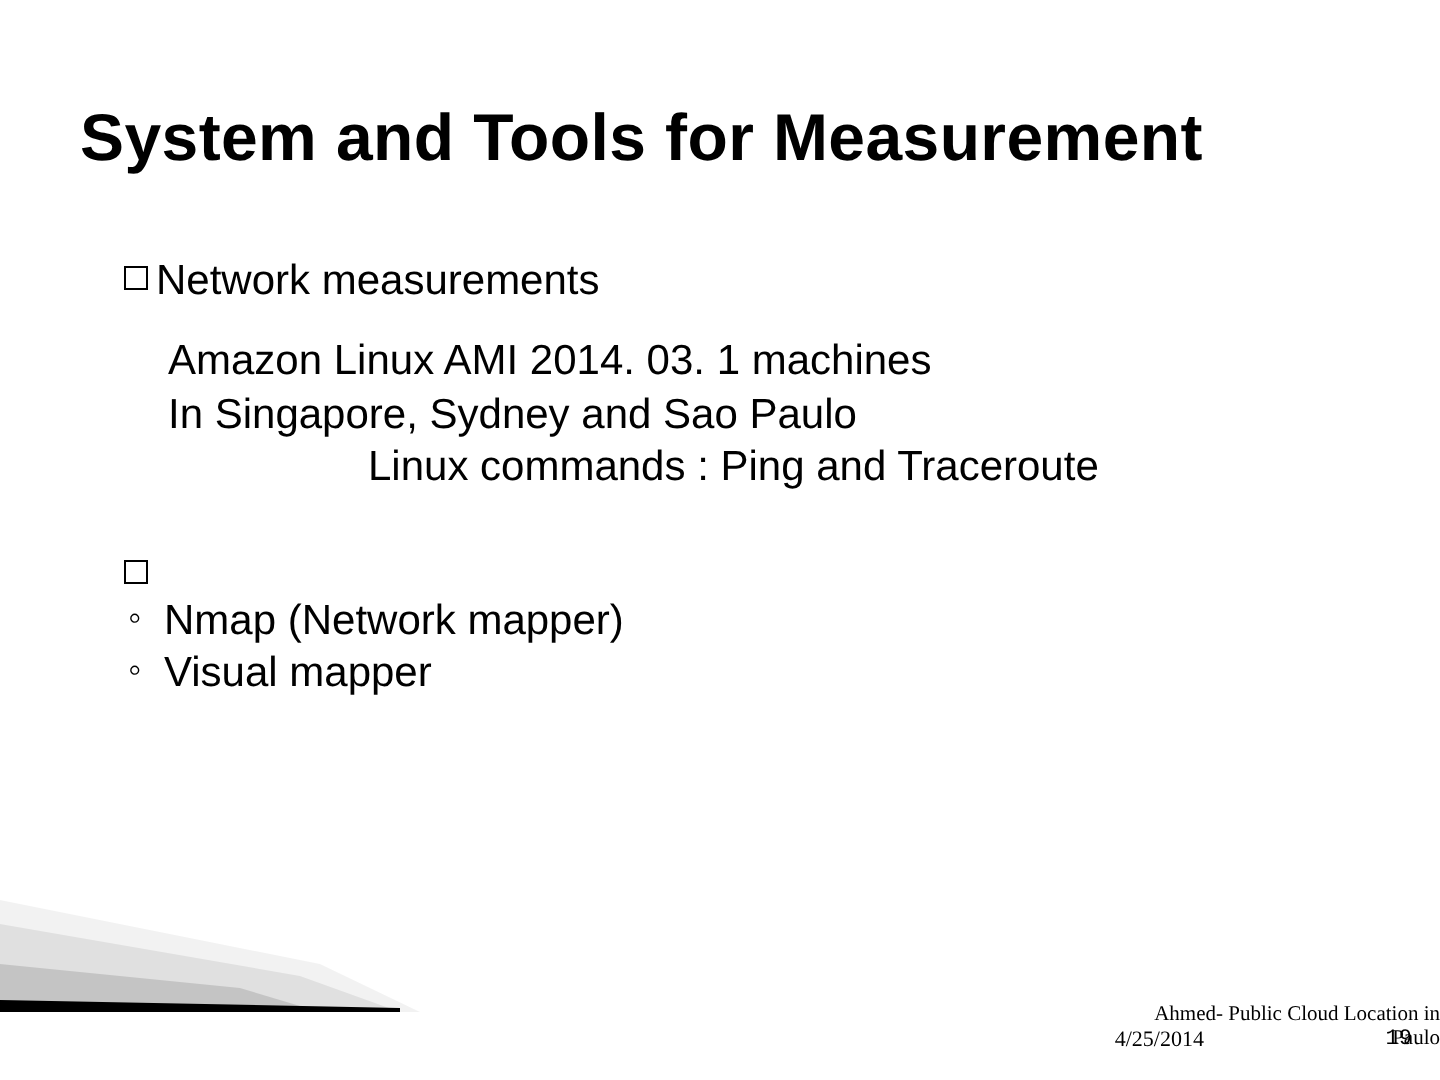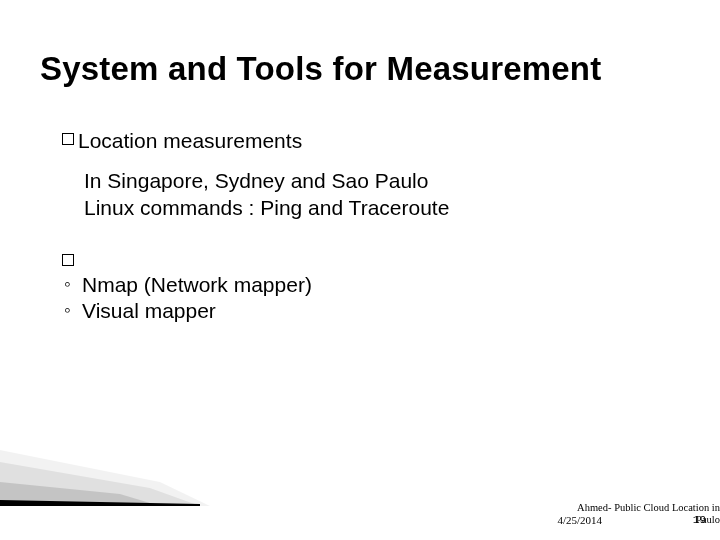--- a/index.html
+++ b/index.html
@@ -4,21 +4,21 @@
 <style>
   * { margin: 0; padding: 0; box-sizing: border-box; }
   html, body { width: 720px; height: 540px; background: #fff; font-family: Arial, Helvetica, sans-serif; color: #000; }
   .slide { position: relative; width: 720px; height: 540px; overflow: hidden; }
   .title { position: absolute; top: 50px; left: 40px; right: 30px; font-size: 33px; font-weight: bold; letter-spacing: 0.2px; }
   .body { position: absolute; top: 128px; left: 62px; right: 40px; font-size: 21px; line-height: 1.25; }
   .bullet-row { display: flex; align-items: flex-start; margin-bottom: 6px; }
   .sq { width: 12px; height: 12px; border: 1.5px solid #000; margin-top: 5px; margin-right: 4px; flex-shrink: 0; }
   .after-sq { }
   .sub-block { margin-left: 22px; margin-top: 6px; }
-  .indent-more { }
+  .indent-more { margin-left: 100px; }
   .gap { height: 28px; }
   .gap-sm { height: 2px; }
   .sub-bullets { margin-left: 2px; margin-top: 2px; }
   .sub-bullets .row { display: flex; align-items: flex-start; }
   .sub-bullets .mark { width: 18px; flex-shrink: 0; font-size: 19px; }
   .footer { position: absolute; bottom: 14px; left: 0; right: 0; }
   .footer-center { position: absolute; bottom: 0; left: 0; right: 0; text-align: right; font-size: 10.5px; font-family: "Times New Roman", serif; line-height: 1.15; }
   .footer-center .l2 { display: block; margin-left: 112px; }
   .footer-date { position: absolute; right: 118px; bottom: 0; font-size: 11px; font-family: Liberation Serif, serif; }
   .footer-num { position: absolute; right: 14px; bottom: 0; font-size: 11px; font-family: Liberation Mono, monospace; }
@@ -28,26 +28,27 @@
 <body>
 
 <div class="slide">
 
   <div class="title">System and Tools for Measurement</div>
 
   <div class="body">
 
     <div class="bullet-row">
       <span class="sq"></span>
-      <span class="after-sq"><span>Location</span><span> measurements</span></span>
+      <span class="after-sq"><span>Network</span><span> measurements</span></span>
     </div>
 
     <div class="gap-sm"></div>
 
     <div class="sub-block">
+      <div>Amazon Linux AMI 2014. 03. 1 machines</div>
       <div>In  Singapore, Sydney and Sao Paulo</div>
       <div class="indent-more">Linux commands : Ping and Traceroute</div>
     </div>
 
     <div class="gap"></div>
 
     <div class="bullet-row">
       <span class="sq"></span>
     </div>
 

